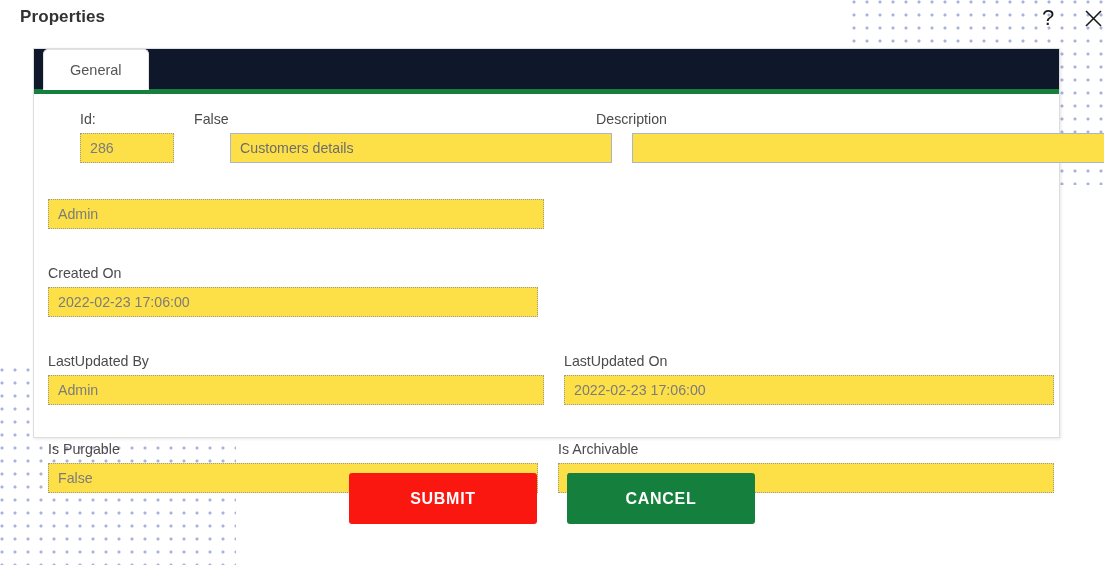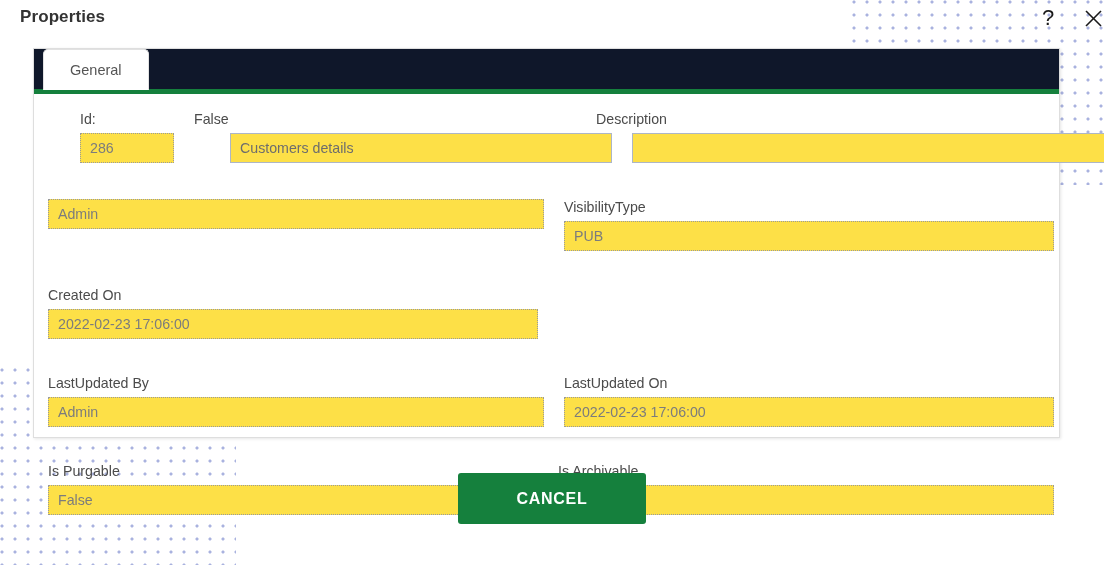--- a/index.html
+++ b/index.html
@@ -224,24 +224,20 @@
         <input class="field-input editable" type="text" value="" style="">
       </div>
     </div>
 
     <div class="row-gap"></div>
 
     <div class="form-row">
       <div class="form-col" style="width:496px;flex:none">
         <input class="field-input readonly" type="text" readonly="" value="Admin" style="">
       </div>
-      <div class="form-col col-half">
-        <div class="field-label">VisibilityType</div>
-        <input class="field-input readonly" type="text" readonly="" value="PUB" style="">
-      </div>
     </div>
 
     <div class="row-gap"></div>
 
     <div class="form-row">
       <div class="form-col col-half">
         <div class="field-label">Created On</div>
         <input class="field-input readonly" type="text" readonly="" value="2022-02-23 17:06:00" style="">
       </div>
     </div>
@@ -269,14 +265,15 @@
       <div class="form-col" style="width:496px;flex:none">
         <div class="field-label">Is Archivable</div>
         <input class="field-input readonly" type="text" readonly="" value="True" style="">
       </div>
     </div>
 
   </div>
 </div>
 
 <div id="button-bar">
+  <button class="action-btn" id="submit-button">SUBMIT</button>
   <button class="action-btn" id="cancel-button">CANCEL</button>
 </div>
 
 </body></html>

